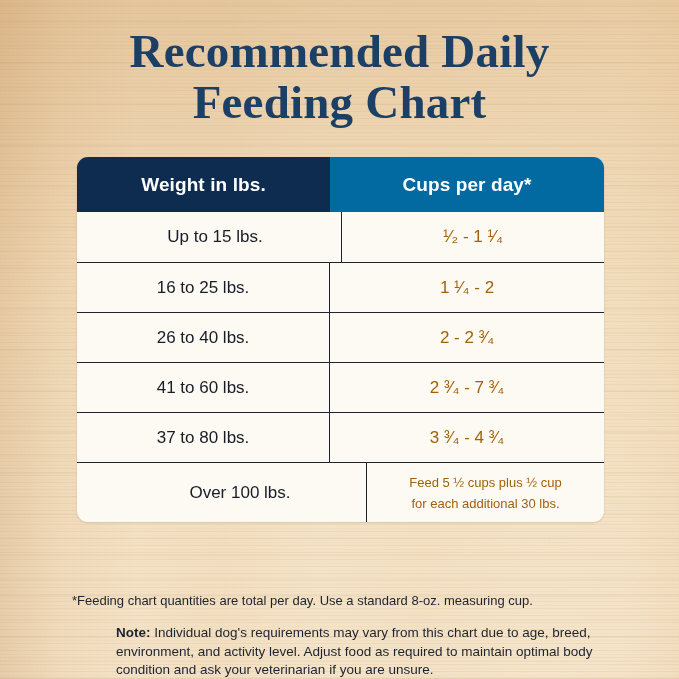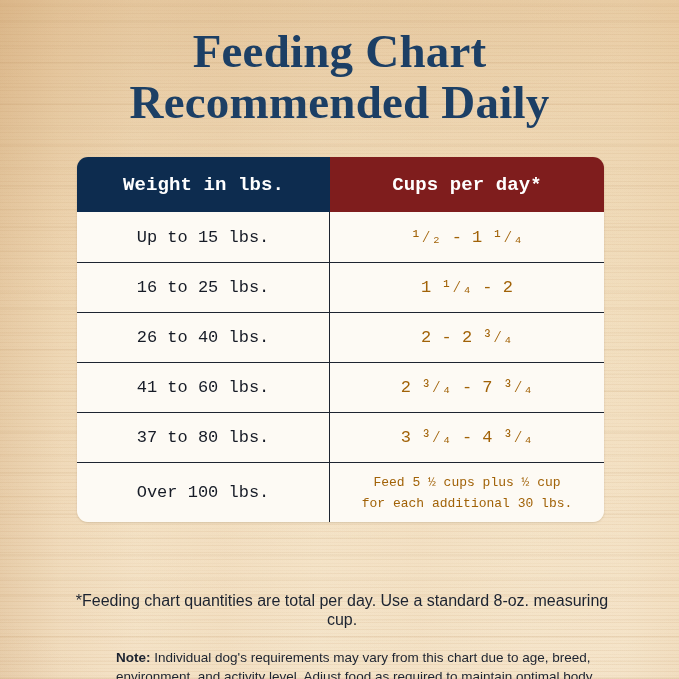--- a/index.html
+++ b/index.html
@@ -102,21 +102,20 @@
     top: 157px;
     width: 527px;
     border-radius: 11px;
     overflow: hidden;
     box-shadow: 0 1px 2px rgba(90,60,30,0.18);
   }
 
   .trow {
     display: flex;
     width: 100%;
-    font-family: Liberation Mono, monospace;
   }
 
   .cell-weight {
     width: 253px;
     flex: 0 0 253px;
     display: flex;
     align-items: center;
     justify-content: center;
     text-align: center;
   }
@@ -128,95 +127,94 @@
     justify-content: center;
     text-align: center;
   }
 
   
   #table-header .cell-weight {
     background: #0d2c4f;
     color: #ffffff;
   }
   #table-header .cell-cups {
-    background: #7f1d1d;
+    background: #0369a1;
     color: #ffffff;
   }
   #table-header .trow { height: 55px; }
   #table-header .hdr-text {
     font-size: 19px;
     font-weight: 700;
     letter-spacing: 0.1px;
   }
 
   
   .data-row {
     height: 50px;
     background: #fdfaf4;
     border-top: 1.6px solid #1d2430;
   }
-  .data-row:first-child { border-top: none; }
+  .data-row:first-child { border-top: none; padding-left: 12px; }
   .data-row .cell-weight {
     border-right: 1.6px solid #1d2430;
     color: #171c27;
     font-size: 17px;
     font-weight: 400;
   }
   .data-row .cell-cups {
     color: #a16207;
     font-size: 17px;
     font-weight: 400;
   }
-  .data-row.row-last { height: 60px; }
+  .data-row.row-last { height: 60px; padding-left: 37px; }
   .data-row.row-last .cell-cups {
     font-size: 13px;
     line-height: 21px;
     padding: 0 14px;
   }
   .data-row.row-last .cell-cups span { display: block; }
 
   .frac {
     font-size: 17px;
   }
 
   
   #footnotes {
     position: absolute;
     left: 72px;
     top: 591px;
     width: 540px;
     color: #1c2330;
   }
   #footnote-star {
-    font-size: 16px;
+    font-size: 13px;
     line-height: 19px;
-    text-align: center;
-    margin-bottom: 20px;
+    margin-bottom: 14px;
   }
   #footnote-note {
     font-size: 13.5px;
     line-height: 18.5px;
     text-align: left;
     margin-left: 44px;
   }
   #footnote-note .bold-label {
     font-weight: 700;
   }
 </style>
 </head>
 <body>
 
 <div id="page">
 
   <div id="wood-bg"></div>
   <div id="wood-vignette"></div>
 
   <div id="title-block">
+    <span class="tline">Recommended Daily</span>
     <span class="tline">Feeding Chart</span>
-    <span class="tline">Recommended Daily</span>
   </div>
 
   <div id="feeding-table">
 
     <div id="table-header">
       <div class="trow">
         <div class="cell-weight">
           <span class="hdr-text">Weight in lbs.</span>
         </div>
         <div class="cell-cups">

